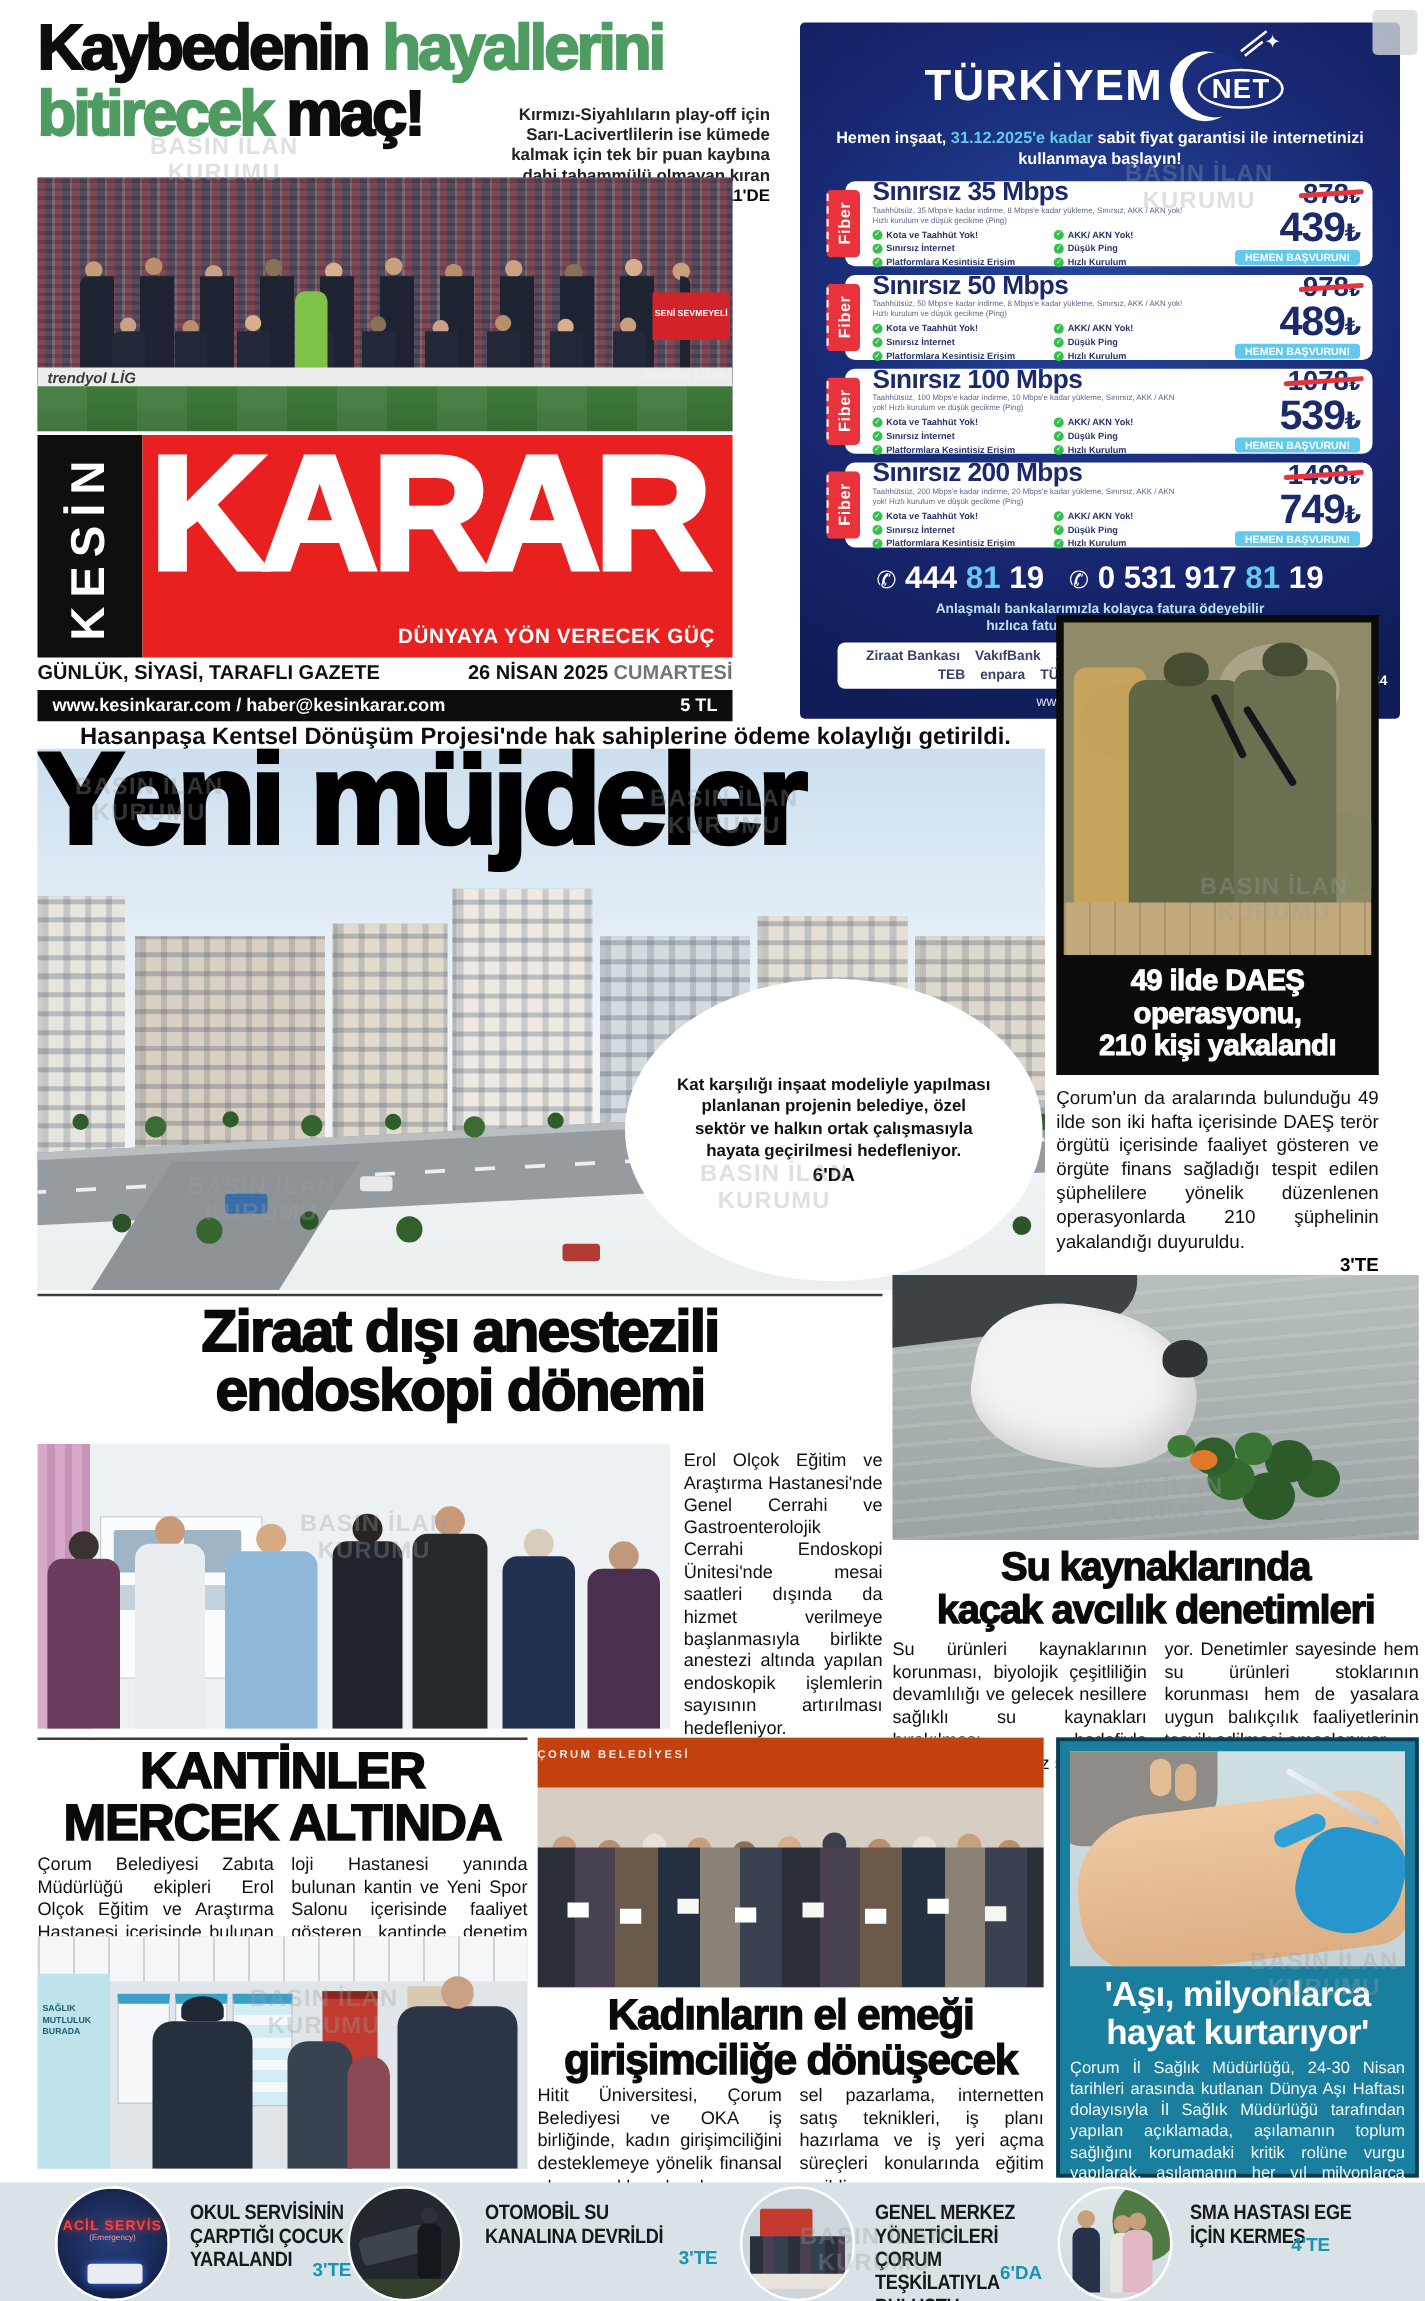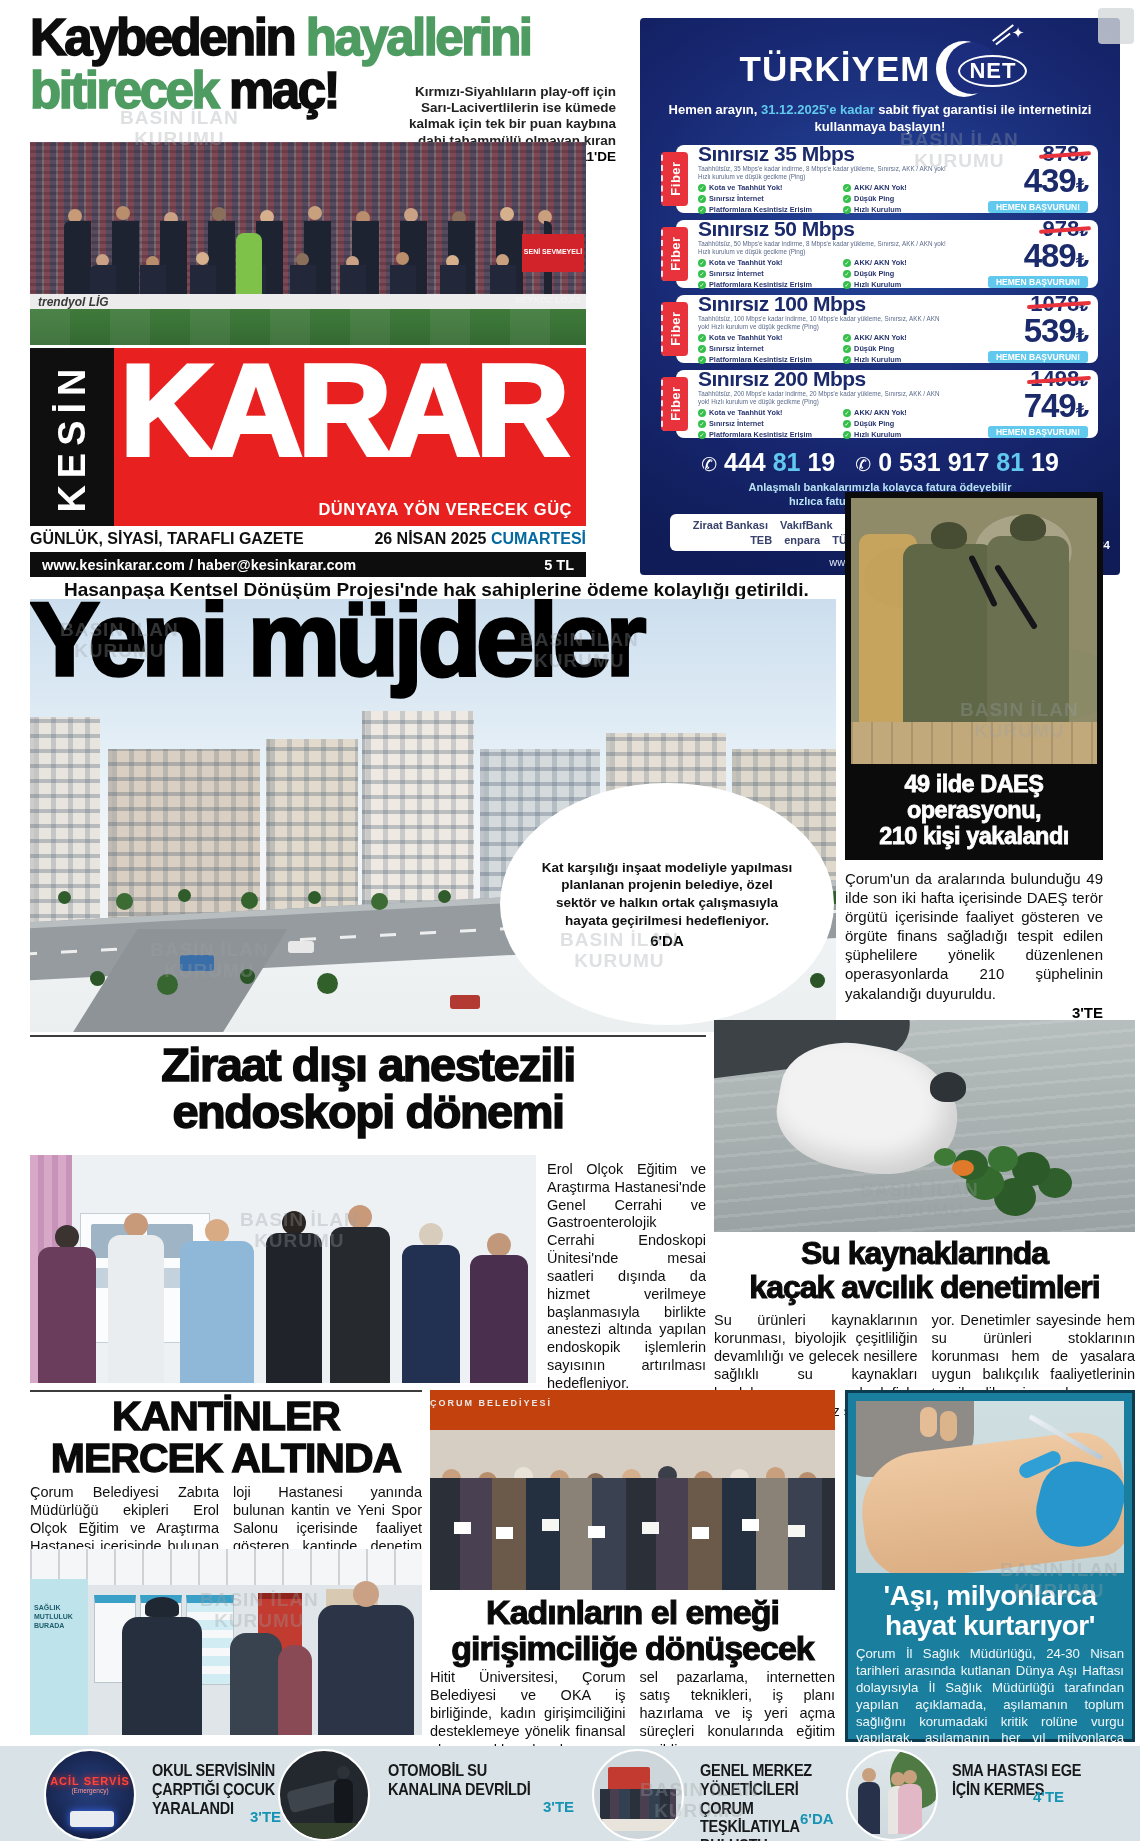--- a/index.html
+++ b/index.html
@@ -33,21 +33,21 @@
   .fb-sponsor{position:absolute;right:5px;bottom:40px;color:#f2f2f2;font-size:9px;font-weight:800;font-style:italic}
 
   
   .mh{position:absolute;left:30px;top:348px;width:556px;height:178px;display:flex}
   .mh-kesin{width:84px;background:#0f0f0f;position:relative}
   .mh-kesin span{position:absolute;left:50%;top:50%;transform:translate(-50%,-50%) rotate(-90deg);color:#fff;font-size:38px;font-weight:900;letter-spacing:7px;white-space:nowrap}
   .mh-karar{flex:1;background:#e8201f;position:relative;color:#fff;overflow:hidden}
   .mh-karar-text{position:absolute;left:6px;top:-6px;font-size:130px;font-weight:900;letter-spacing:-5px;line-height:1.05}
   .mh-slogan{position:absolute;right:14px;bottom:7px;font-size:16.5px;font-weight:800;letter-spacing:.5px}
   .inforow{position:absolute;left:30px;top:530px;width:556px;display:flex;justify-content:space-between;font-size:16px;font-weight:800;color:#101010}
-  .inforow .day{color:#0369a1}
+  .inforow .day{color:#737373}
   .webbar{position:absolute;left:30px;top:552px;width:556px;height:25px;background:#0d0d0d;color:#fff;display:flex;justify-content:space-between;align-items:center;padding:0 12px;font-size:14.5px;font-weight:700}
 
   
   .ad{position:absolute;left:640px;top:18px;width:480px;height:557px;border-radius:4px;color:#fff;
       background:radial-gradient(90% 65% at 50% 38%,#25479d 0%,#17266f 62%,#0f1c57 100%)}
   .ad-logo{display:flex;justify-content:center;align-items:center;height:88px;padding-top:14px}
   .ad-brand{font-size:35px;font-weight:900;letter-spacing:1px}
   .crescent-wrap{position:relative;width:86px;height:66px;margin-left:4px}
   .crescent{position:absolute;left:2px;top:5px;width:56px;height:56px;border-radius:50%;background:#fff}
   .crescent::after{content:"";position:absolute;left:10px;top:1px;width:52px;height:52px;border-radius:50%;background:#1b2d7c}
@@ -262,21 +262,21 @@
     <div class="ad-logo">
       <span class="ad-brand">TÜRKİYEM</span>
       <span class="crescent-wrap">
         <span class="crescent"></span>
         <span class="comet">✦</span>
         <span class="comet-tail"></span>
         <span class="comet-tail2"></span>
         <span class="ad-net">NET</span>
       </span>
     </div>
-    <div class="ad-tagline"><span>Hemen arayın, </span><span class="cyan">31.12.2025'e kadar</span><span> sabit fiyat garantisi ile internetinizi kullanmaya başlayın!</span></div>
+    <div class="ad-tagline"><span>Hemen inşaat, </span><span class="cyan">31.12.2025'e kadar</span><span> sabit fiyat garantisi ile internetinizi kullanmaya başlayın!</span></div>
     <div class="cards">
         <div class="card">
         <div class="ribbon">
             <span>Fiber</span>
           </div>
         <div class="card-main">
           <div class="card-name">Sınırsız 35 Mbps</div>
           <div class="card-note">Taahhütsüz, 35 Mbps'e kadar indirme, 8 Mbps'e kadar yükleme, Sınırsız, AKK / AKN yok! Hızlı kurulum ve düşük gecikme (Ping)</div>
           <div class="feat-grid">
             <span class="feat">

